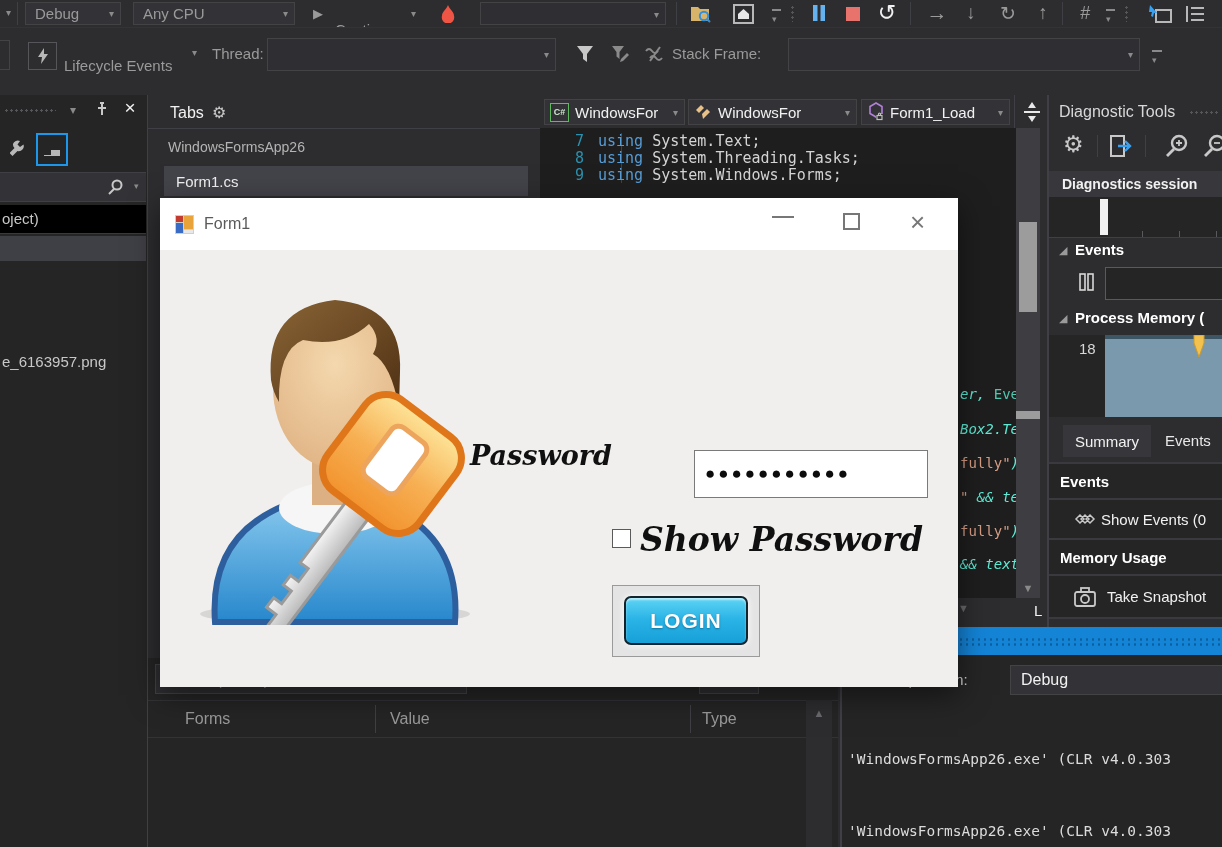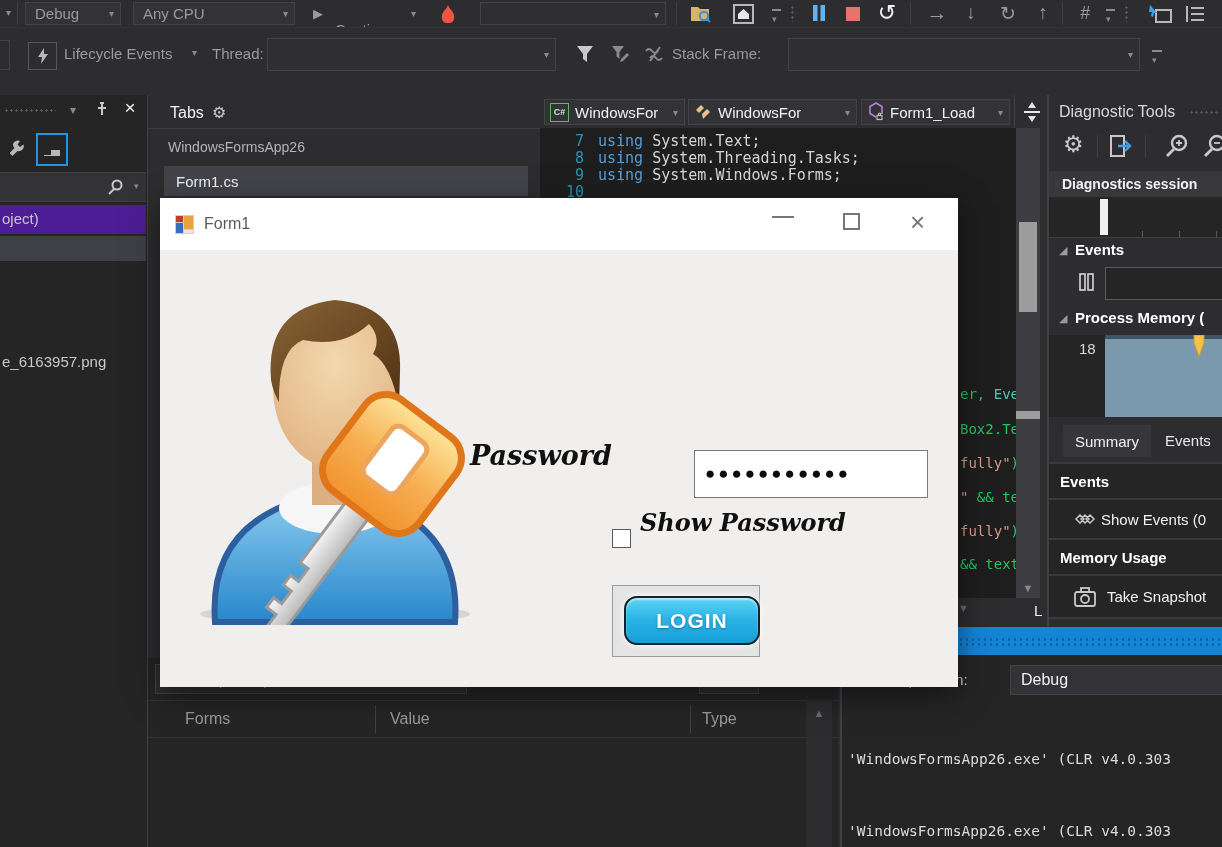--- a/index.html
+++ b/index.html
@@ -18,21 +18,21 @@
   .sepv{width:1px;background:#3f3f46;}
   .grip{background-image:radial-gradient(#55555a 1px,transparent 1.3px);background-size:5px 5px;}
   .icon{display:flex;align-items:center;justify-content:center;}
   .panel{background:#252526;}
   .diag-row{background:#252526;position:absolute;left:1049px;width:173px;display:flex;align-items:center;overflow:hidden;}
   .codeln{position:absolute;left:540px;width:476px;height:17px;display:flex;font-size:15px;}
   .lnum{width:58px;text-align:right;color:#2b91af;font-family:"DejaVu Sans Mono",monospace;padding-right:14px;box-sizing:border-box;}
   .kw{color:#569cd6;font-family:"DejaVu Sans Mono",monospace;white-space:pre;}
   .code{color:#d4d4d4;font-family:"DejaVu Sans Mono",monospace;white-space:pre;}
   .frag{position:absolute;left:960px;font-family:"DejaVu Sans Mono",monospace;font-size:14px;white-space:pre;}
-  .frag .pl{color:#22c55e;} .frag .tl{color:#4ec9b0;} .frag .or{color:#d69d85;}
+  .frag .pl{color:#5eead4;font-style:italic;} .frag .tl{color:#4ec9b0;} .frag .or{color:#d69d85;}
   .outline-btn{border:1px solid #5a5a5e;}
 </style>
 </head>
 <body>
 
 <div id="screen">
 
   <div class="abs" style="left:0;top:0;width:1222px;height:27px;background:#2d2d30;">
     <span class="abs carat" style="left:0;top:7px;">▾</span>
     <div class="abs sepv" style="left:17px;top:2px;height:23px;"></div>
@@ -122,21 +122,21 @@
   </div>
 
   <div class="abs" style="left:0;top:27px;width:1222px;height:53px;background:#2d2d30;border-top:1px solid #333337;">
     <div class="abs" style="left:0;top:12px;width:9px;height:28px;border:1px solid #434346;border-left:none;"></div>
 
     <span class="abs icon" style="left:28px;top:14px;width:27px;height:26px;border:1px solid #55555a;">
       <svg width="12" height="16" viewBox="0 0 12 16">
           <path d="M7 0 L1 9 h4 L4 16 L11 6 h-4z" fill="#b8b8b8"></path>
         </svg>
     </span>
-    <span class="abs dim" style="left:64px;top:17px;text-align:center;">Lifecycle Events</span>
+    <span class="abs dim" style="left:64px;top:29px;text-align:center;">Lifecycle Events</span>
     <span class="abs carat" style="left:186px;top:19px;">▾</span>
     <span class="abs dim" style="left:212px;top:17px;">Thread:</span>
 
     <div class="abs combo-empty" style="left:267px;top:10px;width:289px;height:33px;">
       <span class="carat abs" style="right:0;top:10px;">▾</span>
     </div>
 
     <span class="abs icon" style="left:573px;top:13px;width:24px;height:26px;">
       <svg width="18" height="18" viewBox="0 0 18 18">
           <path d="M1 1 h16 l-6 8 v8 l-4 -3 v-5z" fill="#c8c8c8"></path>
@@ -187,21 +187,21 @@
     <div class="abs" style="left:0;top:77px;width:146px;height:30px;background:#333337;border-top:1px solid #3f3f46;border-bottom:1px solid #3f3f46;box-sizing:border-box;">
       <span class="abs icon" style="left:106px;top:4px;width:20px;height:20px;">
         <svg width="16" height="16" viewBox="0 0 16 16">
             <circle cx="9" cy="6" r="4.5" fill="none" stroke="#c8c8c8" stroke-width="2"></circle>
             <line x1="6" y1="10" x2="1" y2="15" stroke="#c8c8c8" stroke-width="2"></line>
           </svg>
       </span>
       <span class="abs carat" style="left:128px;top:8px;font-size:9px;">▾</span>
     </div>
 
-    <div class="abs" style="left:0;top:110px;width:146px;height:28px;background:#4c1d95;border-bottom:1px solid #3a3a3e;">
+    <div class="abs" style="left:0;top:110px;width:146px;height:28px;background:#000000;border-bottom:1px solid #3a3a3e;">
       <span class="abs" style="left:2px;top:5px;color:#c8c8c8;">oject)</span>
     </div>
     <div class="abs" style="left:0;top:141px;width:146px;height:25px;background:#3f3f46;"></div>
 
     <span class="abs" style="left:2px;top:258px;color:#c8c8c8;">e_6163957.png</span>
   </div>
 
   <div class="abs" style="left:148px;top:95px;width:392px;height:565px;background:#2d2d30;">
     <span class="abs bright" style="left:22px;top:9px;font-size:16px;">Tabs</span>
     <span class="abs" style="left:64px;top:8px;color:#c8c8c8;font-size:16px;">⚙</span>
@@ -259,25 +259,20 @@
   </div>
   <div class="codeln" style="top:149px;">
     <span class="lnum">8</span>
     <span class="kw">using</span>
       <span class="code"> System.Threading.Tasks;</span>
   </div>
   <div class="codeln" style="top:166px;">
     <span class="lnum">9</span>
     <span class="kw">using</span>
       <span class="code"> System.Windows.Forms;</span>
-  </div>
-  <div class="codeln" style="top:183px;">
-    <span class="lnum">10</span>
-    <span class="kw"></span>
-      <span class="code"></span>
   </div>
 
   <div class="frag" style="top:386px;"><span class="pl">er, </span><span class="tl">Eve</span></div>
   <div class="frag" style="top:421px;"><span class="pl">Box2.Te</span></div>
   <div class="frag" style="top:455px;"><span class="or">fully"</span><span class="pl">).</span></div>
   <div class="frag" style="top:489px;"><span class="or">"</span><span class="pl"> &amp;&amp; te</span></div>
   <div class="frag" style="top:523px;"><span class="or">fully"</span><span class="pl">).</span></div>
   <div class="frag" style="top:556px;"><span class="pl">&amp;&amp; textl</span></div>
 
   <div class="abs" style="left:1016px;top:128px;width:24px;height:492px;background:#3e3e42;">
@@ -481,22 +476,22 @@
       </g>
     </svg>
 
 
     <span class="abs script" style="left:310px;top:242px;font-size:27px;">Password</span>
     <div class="abs flex" style="left:534px;top:252px;width:234px;height:48px;background:#ffffff;border:1.5px solid #7a7a7a;box-sizing:border-box;">
       <span style="padding-left:10px;font-size:17px;font-weight:bold;letter-spacing:3px;color:#0c0c0c;">●●●●●●●●●●●</span>
     </div>
 
     <div class="abs" style="left:452px;top:331px;width:19px;height:19px;background:#ffffff;border:1.5px solid #5a5a5a;box-sizing:border-box;"></div>
-    <span class="abs script" style="left:480px;top:310px;font-size:24px;">Show Password</span>
+    <span class="abs script" style="left:480px;top:322px;font-size:33px;">Show Password</span>
 
     <div class="abs" style="left:452px;top:387px;width:148px;height:72px;background:#e4e4e4;border:1px solid #9a9a9a;box-sizing:border-box;">
-      <div class="abs flex" style="left:11px;top:10px;width:136px;height:49px;justify-content:center;border-radius:13px;border:2px solid #13242c;box-sizing:border-box;background:linear-gradient(180deg,#5fd4f4 0%,#29b3e6 48%,#17a0d8 100%);box-shadow:0 0 7px rgba(255,255,255,0.95), inset 0 2px 2px rgba(255,255,255,0.55);">
+      <div class="abs flex" style="left:11px;top:10px;width:124px;height:49px;justify-content:center;border-radius:7px;border:2px solid #13242c;box-sizing:border-box;background:linear-gradient(180deg,#5fd4f4 0%,#29b3e6 48%,#17a0d8 100%);box-shadow:0 0 7px rgba(255,255,255,0.95), inset 0 2px 2px rgba(255,255,255,0.55);">
         <span style="color:#ffffff;font-weight:bold;font-size:21px;letter-spacing:1px;text-shadow:0 1px 2px rgba(0,60,90,0.5);">LOGIN</span>
       </div>
     </div>
   </div>
 
 </div>
 
 </body></html>

